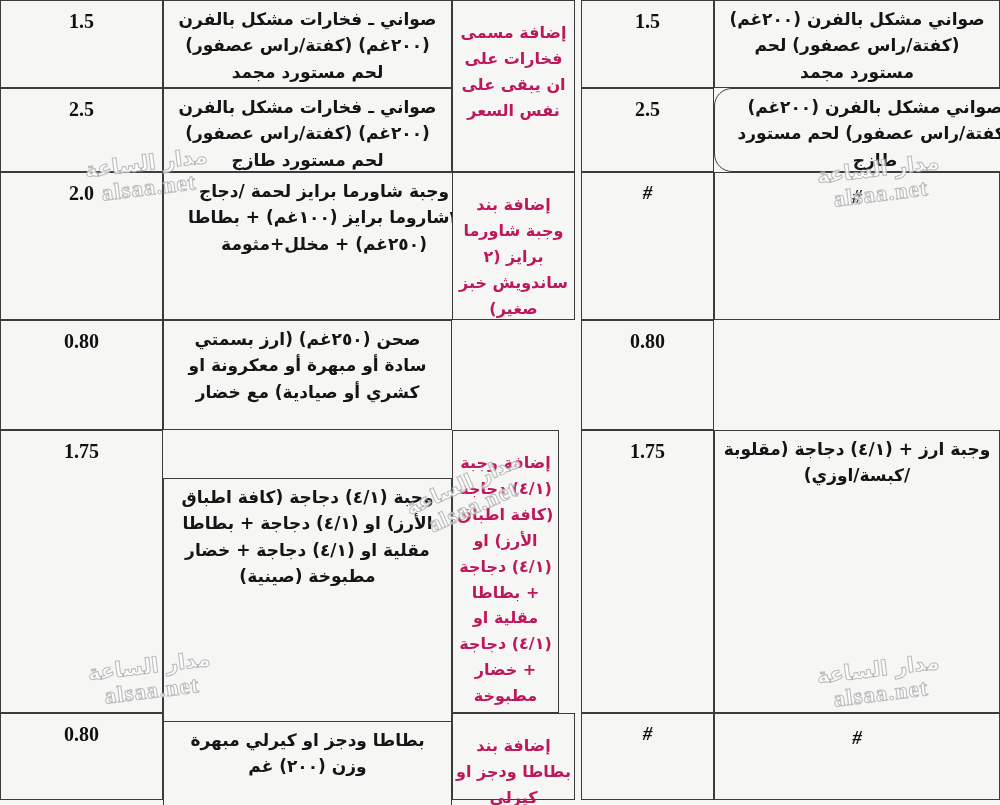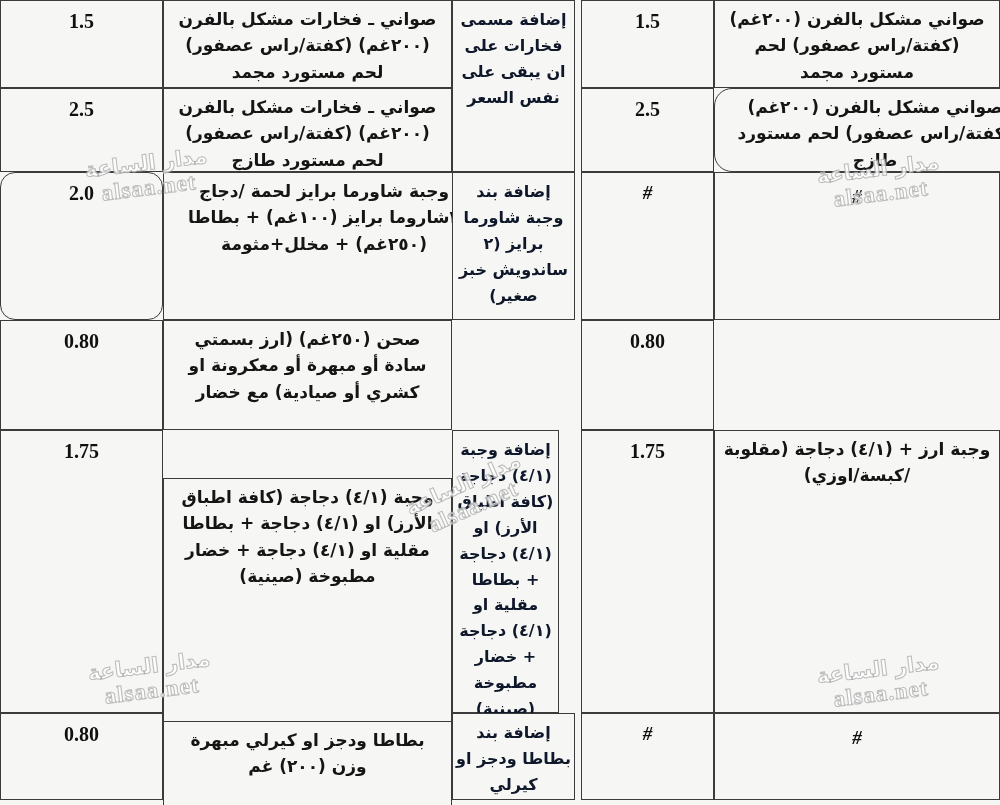--- a/index.html
+++ b/index.html
@@ -1,36 +1,36 @@
 <!DOCTYPE html>
 <html><head>
 <meta charset="utf-8">
 <style>
   html,body{margin:0;padding:0;background:#ffffff;}
   body{width:1000px;height:805px;font-family:"DejaVu Sans",sans-serif;}
   #stage{position:relative;width:1000px;height:805px;background:#f6f6f4;overflow:hidden;}
   .cell{position:absolute;box-sizing:border-box;border:1.5px solid #3b3b3b;background:#f6f6f4;}
   .desc{direction:rtl;unicode-bidi:plaintext;text-align:center;font-weight:bold;font-size:17px;line-height:1.55;color:#151515;padding:5px 7px 0 7px;}
-  .note{direction:rtl;unicode-bidi:plaintext;text-align:center;font-weight:bold;font-size:16px;line-height:1.62;color:#0f172a;padding:6px 3px 0 3px;}
+  .note{direction:rtl;unicode-bidi:plaintext;text-align:center;font-weight:bold;font-size:16px;line-height:1.62;color:#be185d;padding:19px 3px 0 3px;}
   .price{text-align:center;font-family:"Liberation Serif",serif;font-weight:bold;font-size:20px;color:#101010;padding-top:9px;}
   .hash{font-style:italic;font-size:19px;}
   .wm{position:absolute;text-align:center;font-weight:bold;line-height:1.1;color:rgba(255,255,255,0.55);-webkit-text-stroke:1.1px rgba(168,168,168,0.75);text-shadow:0 0 2px rgba(255,255,255,0.7);z-index:5;pointer-events:none;}
   .wm .a{display:block;font-size:21px;direction:rtl;}
   .wm .b{display:block;font-size:23px;font-family:"Liberation Serif",serif;letter-spacing:1px;}
   .r7{transform:rotate(-7deg);}
   .r24{transform:rotate(-24deg);}
 </style>
 </head>
 <body>
 
 <div id="stage">
 
   <div class="cell price" style="left:0;top:0;width:163px;height:88px;">1.5</div>
   <div class="cell price" style="left:0;top:88px;width:163px;height:84px;">2.5</div>
-  <div class="cell price" style="left:0;top:172px;width:163px;height:148px;border-radius:15px;">2.0</div>
+  <div class="cell price" style="left:0;top:172px;width:163px;height:148px;">2.0</div>
   <div class="cell price" style="left:0;top:320px;width:163px;height:110px;">0.80</div>
   <div class="cell price" style="left:0;top:430px;width:163px;height:283px;">1.75</div>
   <div class="cell price" style="left:0;top:713px;width:163px;height:87px;">0.80</div>
 
   <div class="cell desc" style="left:163px;top:0;width:289px;height:88px;">صواني ـ فخارات مشكل بالفرن (٢٠٠غم) (كفتة/راس عصفور) لحم مستورد مجمد</div>
   <div class="cell desc" style="left:163px;top:88px;width:289px;height:84px;">صواني ـ فخارات مشكل بالفرن (٢٠٠غم) (كفتة/راس عصفور) لحم مستورد طازج</div>
   <div class="cell desc" style="left:163px;top:172px;width:322px;height:148px;">وجبة شاورما برايز لحمة /دجاج ٢شاروما برايز (١٠٠غم) + بطاطا (٢٥٠غم) + مخلل+مثومة</div>
   <div class="cell desc" style="left:163px;top:320px;width:289px;height:110px;">صحن (٢٥٠غم) (ارز بسمتي سادة أو مبهرة أو معكرونة او كشري أو صيادية) مع خضار</div>
   <div class="cell desc" style="left:163px;top:430px;width:289px;height:283px;margin-top:48px;">وجبة (٤/١) دجاجة (كافة اطباق الأرز) او (٤/١) دجاجة + بطاطا مقلية او (٤/١) دجاجة + خضار مطبوخة (صينية)</div>
   <div class="cell desc" style="left:163px;top:713px;width:289px;height:87px;margin-top:8px;">بطاطا ودجز او كيرلي مبهرة وزن (٢٠٠) غم</div>

